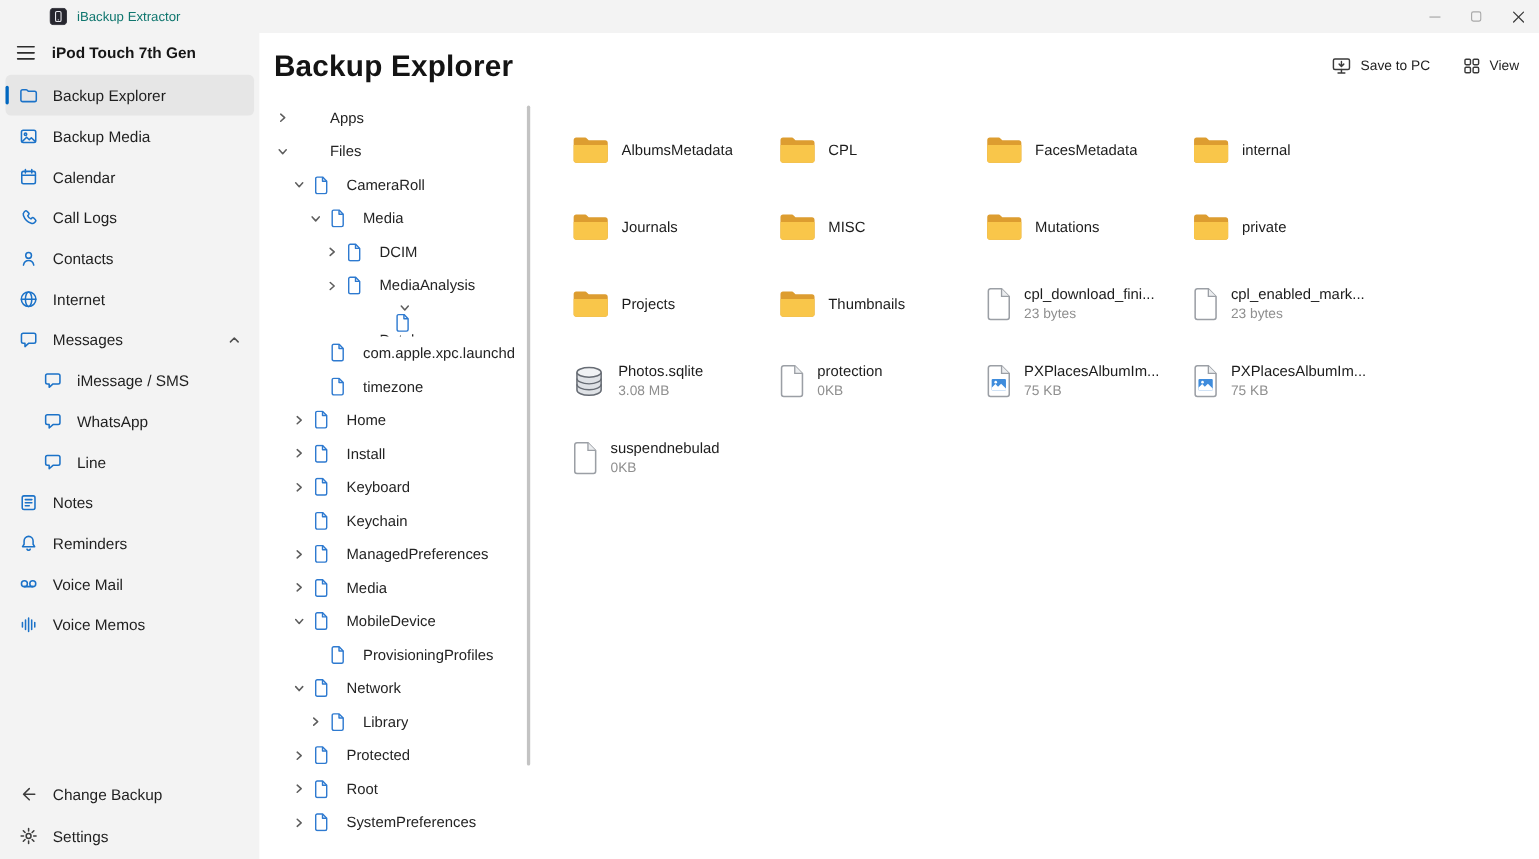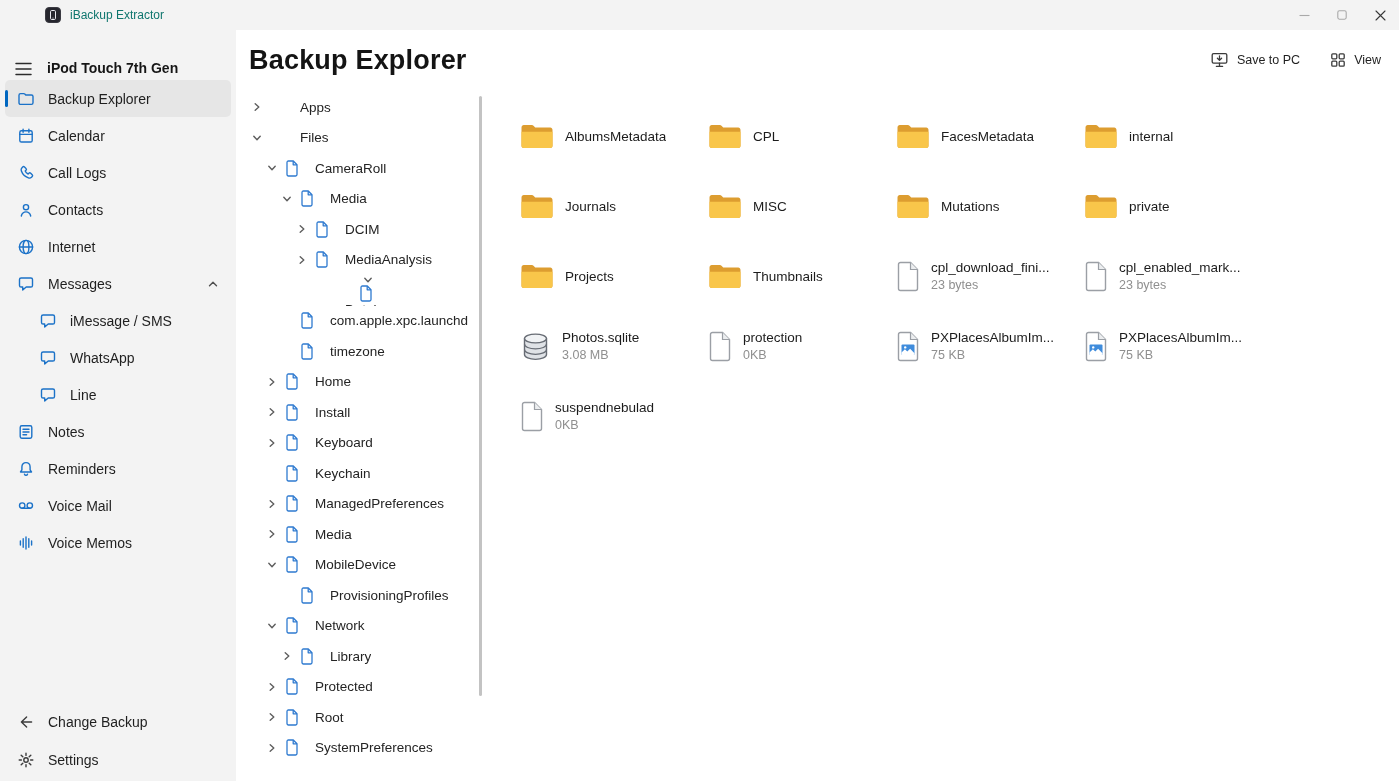--- a/index.html
+++ b/index.html
@@ -11,21 +11,21 @@
     display:flex;align-items:center;z-index:5}
   .app-icon{margin-left:45px;display:flex}
   .app-title{margin-left:9px;font-size:12px;color:#0f766e}
   .win-controls{margin-left:auto;display:flex;height:100%}
   .win-btn{width:38px;height:100%;display:flex;align-items:center;justify-content:center;cursor:default}
   .win-btn.min,.win-btn.max{color:#a9a9a9}
   .win-btn.close{color:#383838}
   
   .sidebar{position:absolute;top:30px;left:0;width:236px;height:751px;background:#f3f3f3;
     display:flex;flex-direction:column}
-  .device-row{margin-top:14px;height:32px;display:flex;align-items:flex-end;padding-left:15px;flex:none}
+  .device-row{margin-top:2px;height:32px;display:flex;align-items:center;padding-left:15px;flex:none}
   .hamburger{display:flex;color:#2c2c2c}
   .device-name{margin-left:15px;font-size:14px;font-weight:700;color:#161616}
   .nav{margin-top:4px;display:flex;flex-direction:column}
   .nav-item{height:37px;margin:0 5px;border-radius:5px;display:flex;align-items:center;
     padding-left:12px;font-size:14px;color:#1f1f1f;position:relative;flex:none;cursor:default}
   .nav-item.selected{background:#e6e6e6}
   .pill{position:absolute;left:0;top:10px;bottom:10px;width:3px;border-radius:2px;background:#0067c0}
   .nav-icon{width:18px;display:flex;justify-content:center;color:#1b72c8;flex:none}
   .nav-item.sub{padding-left:34px}
   .nav-label{margin-left:13px;white-space:nowrap}
@@ -108,20 +108,30 @@
         <span class="nav-icon">
           <svg width="18" height="18" viewBox="0 0 18 18">
             <path stroke="currentColor" stroke-width="1.4" stroke-linecap="round" stroke-linejoin="round" fill="none" d="M2 5.2c0-.9.7-1.6 1.6-1.6h3.1c.4 0 .8.2 1.1.5l.9.9h5.7c.9 0 1.6.7 1.6 1.6v6.2c0 .9-.7 1.6-1.6 1.6H3.6c-.9 0-1.6-.7-1.6-1.6z"></path>
           </svg>
         </span>
         <span class="nav-label">Backup Explorer</span>
       </div>
       <div class="nav-item">
         <span class="nav-icon">
           <svg width="18" height="18" viewBox="0 0 18 18">
+            <rect stroke="currentColor" stroke-width="1.4" stroke-linecap="round" stroke-linejoin="round" fill="none" x="2.5" y="3.5" width="13" height="11" rx="1.6"></rect>
+            <circle stroke="currentColor" stroke-width="1.4" stroke-linecap="round" stroke-linejoin="round" fill="none" cx="6.2" cy="7" r="1.1"></circle>
+            <path stroke="currentColor" stroke-width="1.4" stroke-linecap="round" stroke-linejoin="round" fill="none" d="M3.6 13.3l3.6-3.6 2.4 2.4 1.9-1.9 2.9 2.9"></path>
+          </svg>
+        </span>
+        <span class="nav-label">Backup Media</span>
+      </div>
+      <div class="nav-item">
+        <span class="nav-icon">
+          <svg width="18" height="18" viewBox="0 0 18 18">
             <rect stroke="currentColor" stroke-width="1.4" stroke-linecap="round" stroke-linejoin="round" fill="none" x="2.8" y="3.8" width="12.4" height="11.2" rx="1.6"></rect>
             <path stroke="currentColor" stroke-width="1.4" stroke-linecap="round" stroke-linejoin="round" fill="none" d="M2.8 7.4h12.4M6.1 2.2v3M11.9 2.2v3"></path>
           </svg>
         </span>
         <span class="nav-label">Calendar</span>
       </div>
       <div class="nav-item">
         <span class="nav-icon">
           <svg width="18" height="18" viewBox="0 0 18 18">
             <path stroke="currentColor" stroke-width="1.4" stroke-linecap="round" stroke-linejoin="round" fill="none" d="M5.7 3c.5-.5 1.3-.5 1.8 0L9 4.5c.5.5.5 1.3 0 1.8l-.8.8c.5 1.3 1.6 2.4 2.9 2.9l.8-.8c.5-.5 1.3-.5 1.8 0l1.5 1.5c.5.5.5 1.3 0 1.8l-.7.7c-.8.8-2 1.1-3.1.7-3.2-1.1-6-3.9-7.1-7.1-.4-1.1-.1-2.3.7-3.1z"></path>

